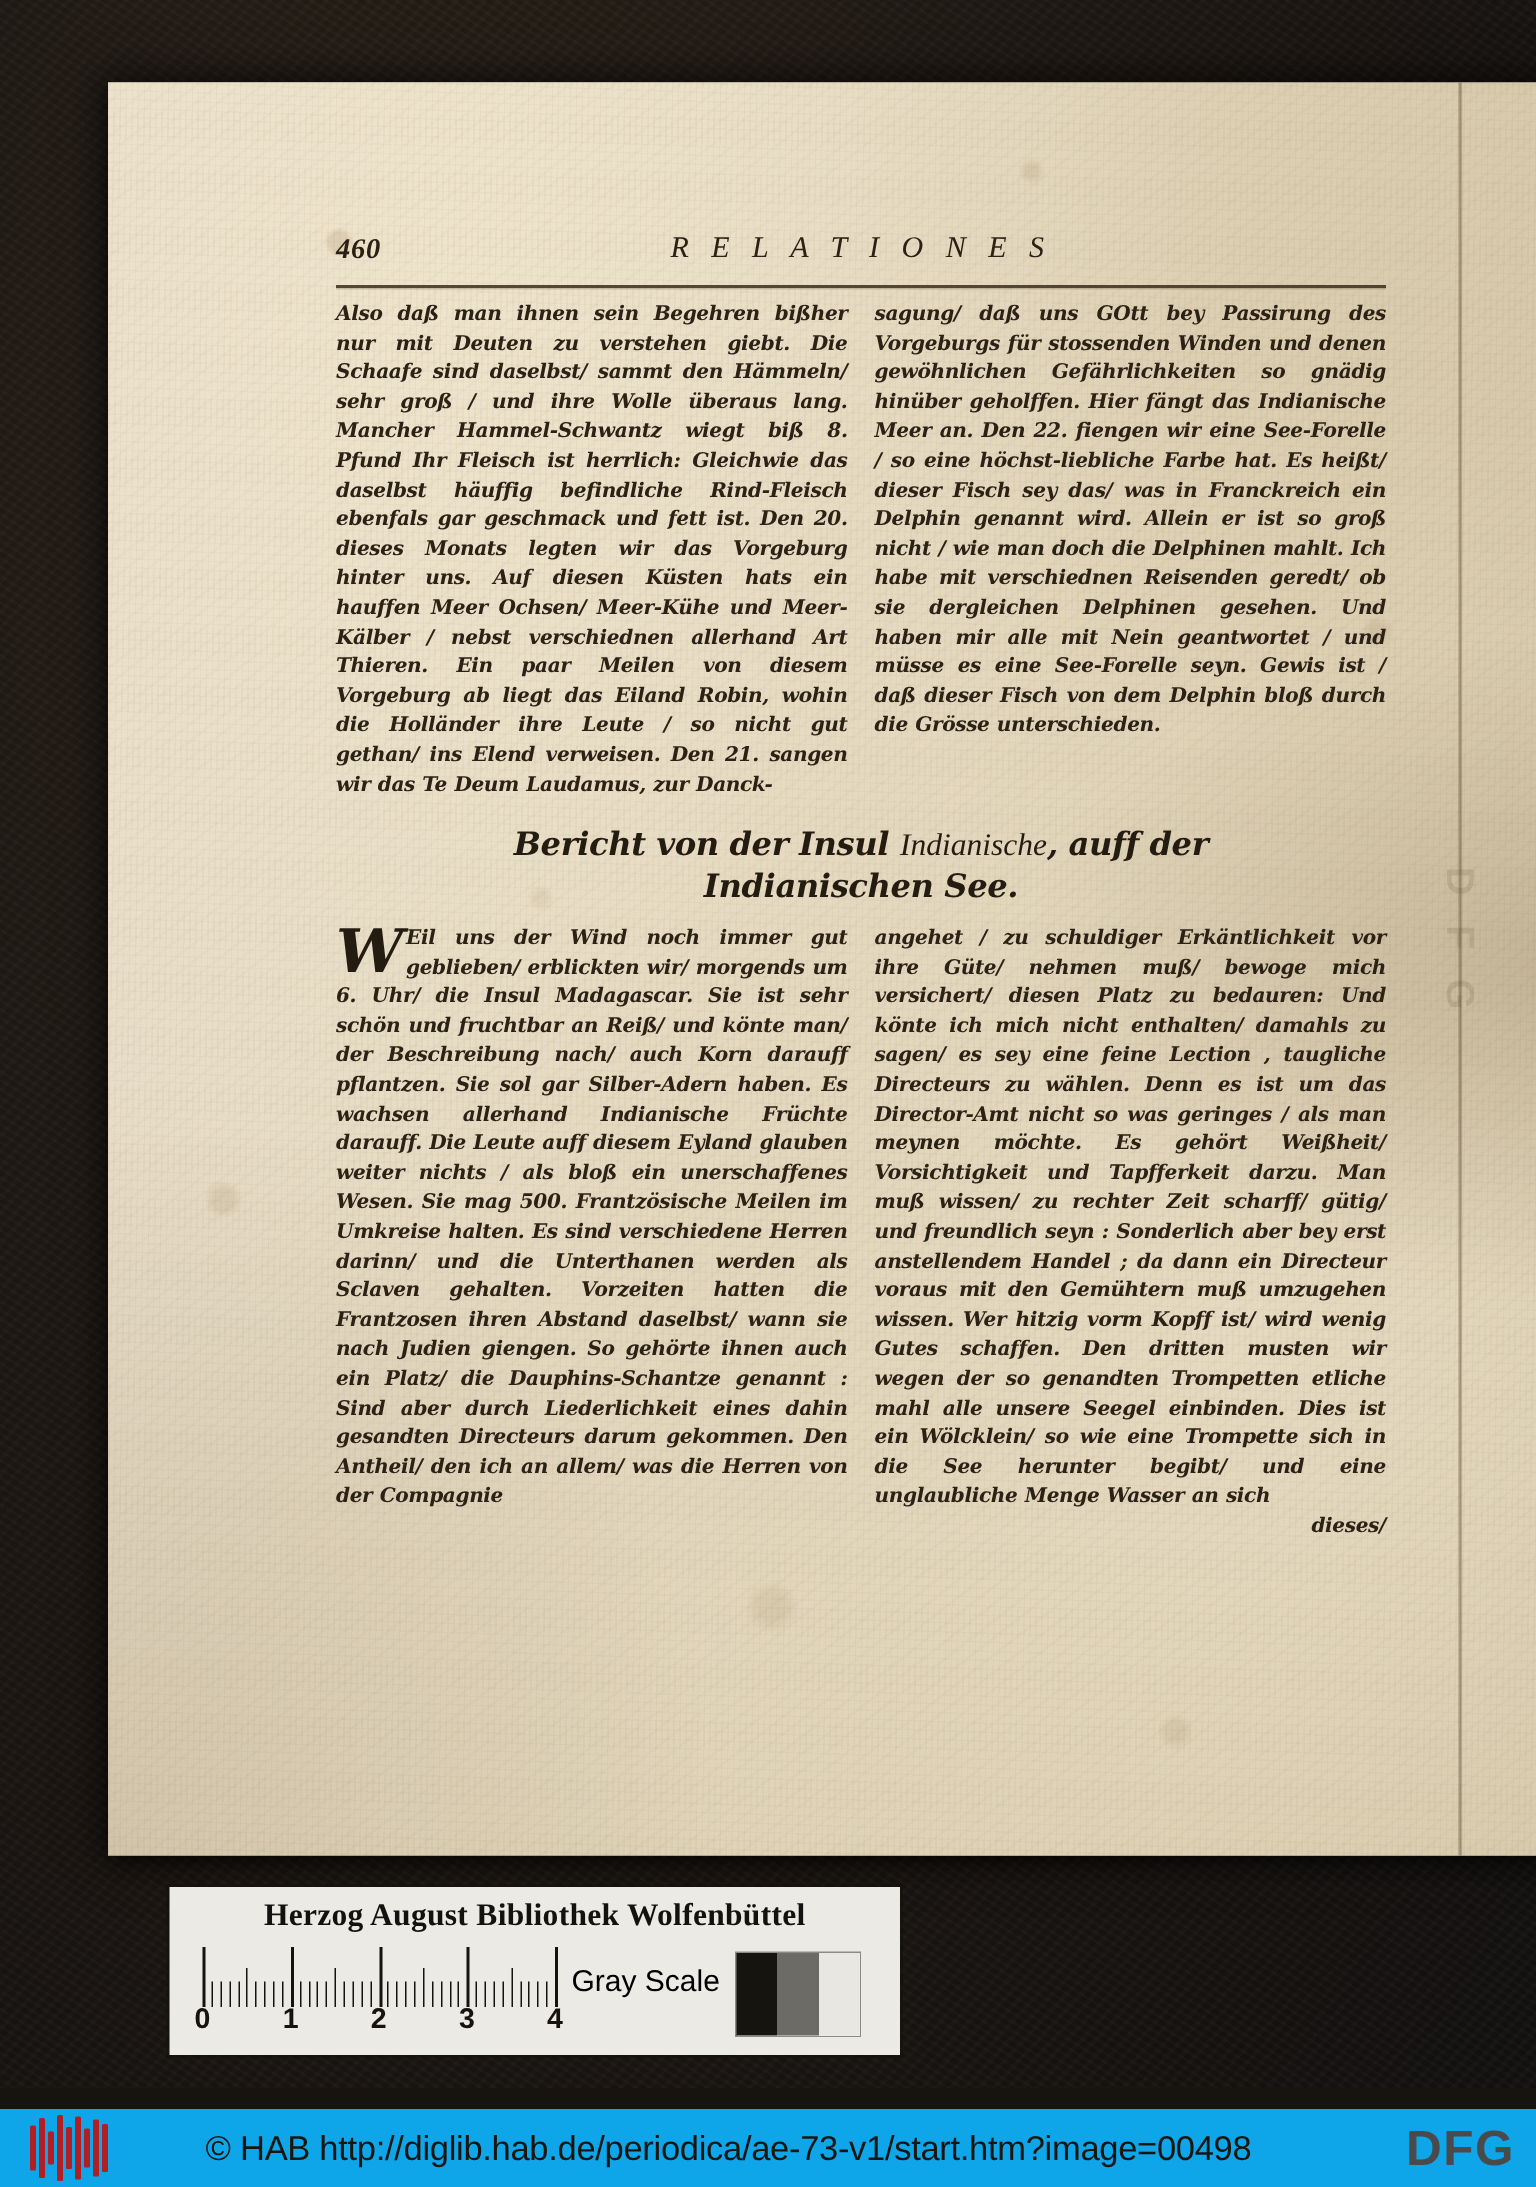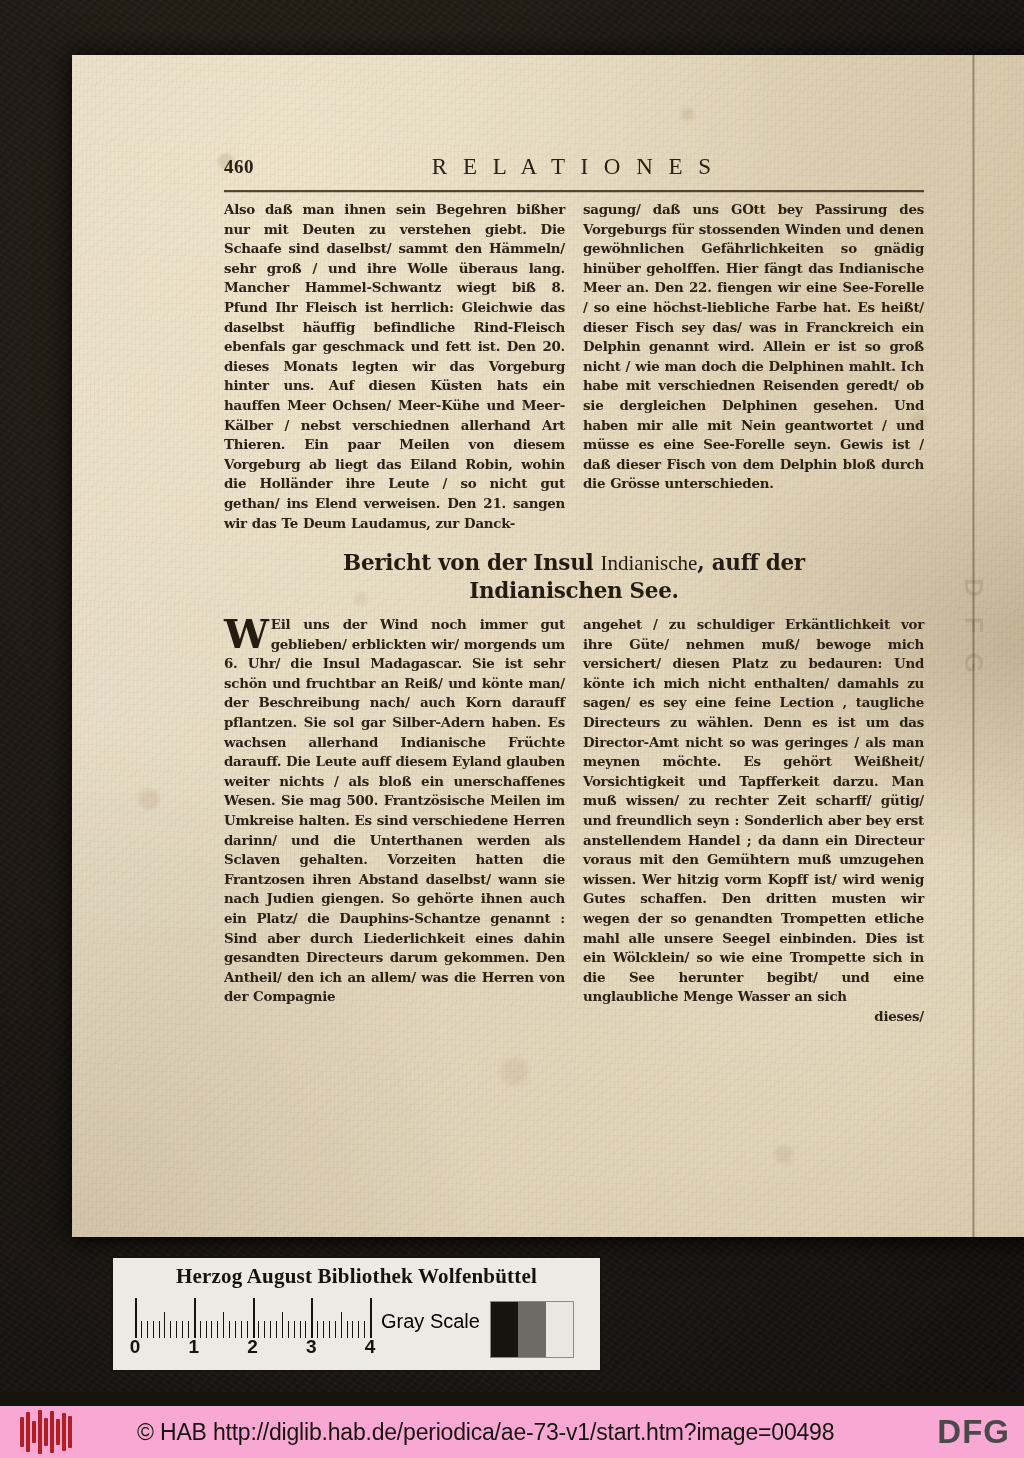--- a/index.html
+++ b/index.html
@@ -83,37 +83,38 @@
     font-size:26px;
     letter-spacing:20px;
     color:#3a2d1c;
   }
 
   
   #textblock{
     position:absolute;
     left:152px;top:95px;
     width:700px;
+    font-style:italic;
   }
 
   
   .runhead{
     position:relative;height:34px;
   }
   .folio{
     position:absolute;left:0;top:6px;
     font-family:"Liberation Serif", serif;
     font-size:19px;font-weight:bold;color:#2a2014;
     letter-spacing:.5px;
   }
   .runtitle{
     position:absolute;left:0;right:0;top:4px;
     text-align:center;
     font-family:"Liberation Serif", serif;
-    font-size:23px;color:#2c2115;
+    font-size:20px;color:#2c2115;
     letter-spacing:5px;
   }
   .rule{
     height:2px;background:#3a2c1a;margin-top:6px;opacity:.85;
     box-shadow:0 1px 0 rgba(58,44,26,.25);
   }
 
   
   .frak{
     font-family:"DejaVu Serif", serif;
@@ -202,21 +203,21 @@
   }
   #graypatches{
     position:absolute;left:378px;top:44px;width:82px;height:55px;
     display:flex;box-shadow:0 0 0 1px #8c8a86;
   }
   #graypatches i{display:block;height:100%;}
 
   
   #creditbar{
     position:absolute;left:0;bottom:0;width:1024px;height:52px;
-    background:#f9a8d4;
+    background:#0ea5e9;
     display:flex;align-items:center;
   }
   #hab-mark{
     width:76px;height:44px;margin-left:8px;
     display:flex;align-items:center;justify-content:center;gap:2px;
   }
   #hab-mark b{
     display:block;width:4px;border-radius:1px;background:#b01f24;
   }
   #credit-text{

